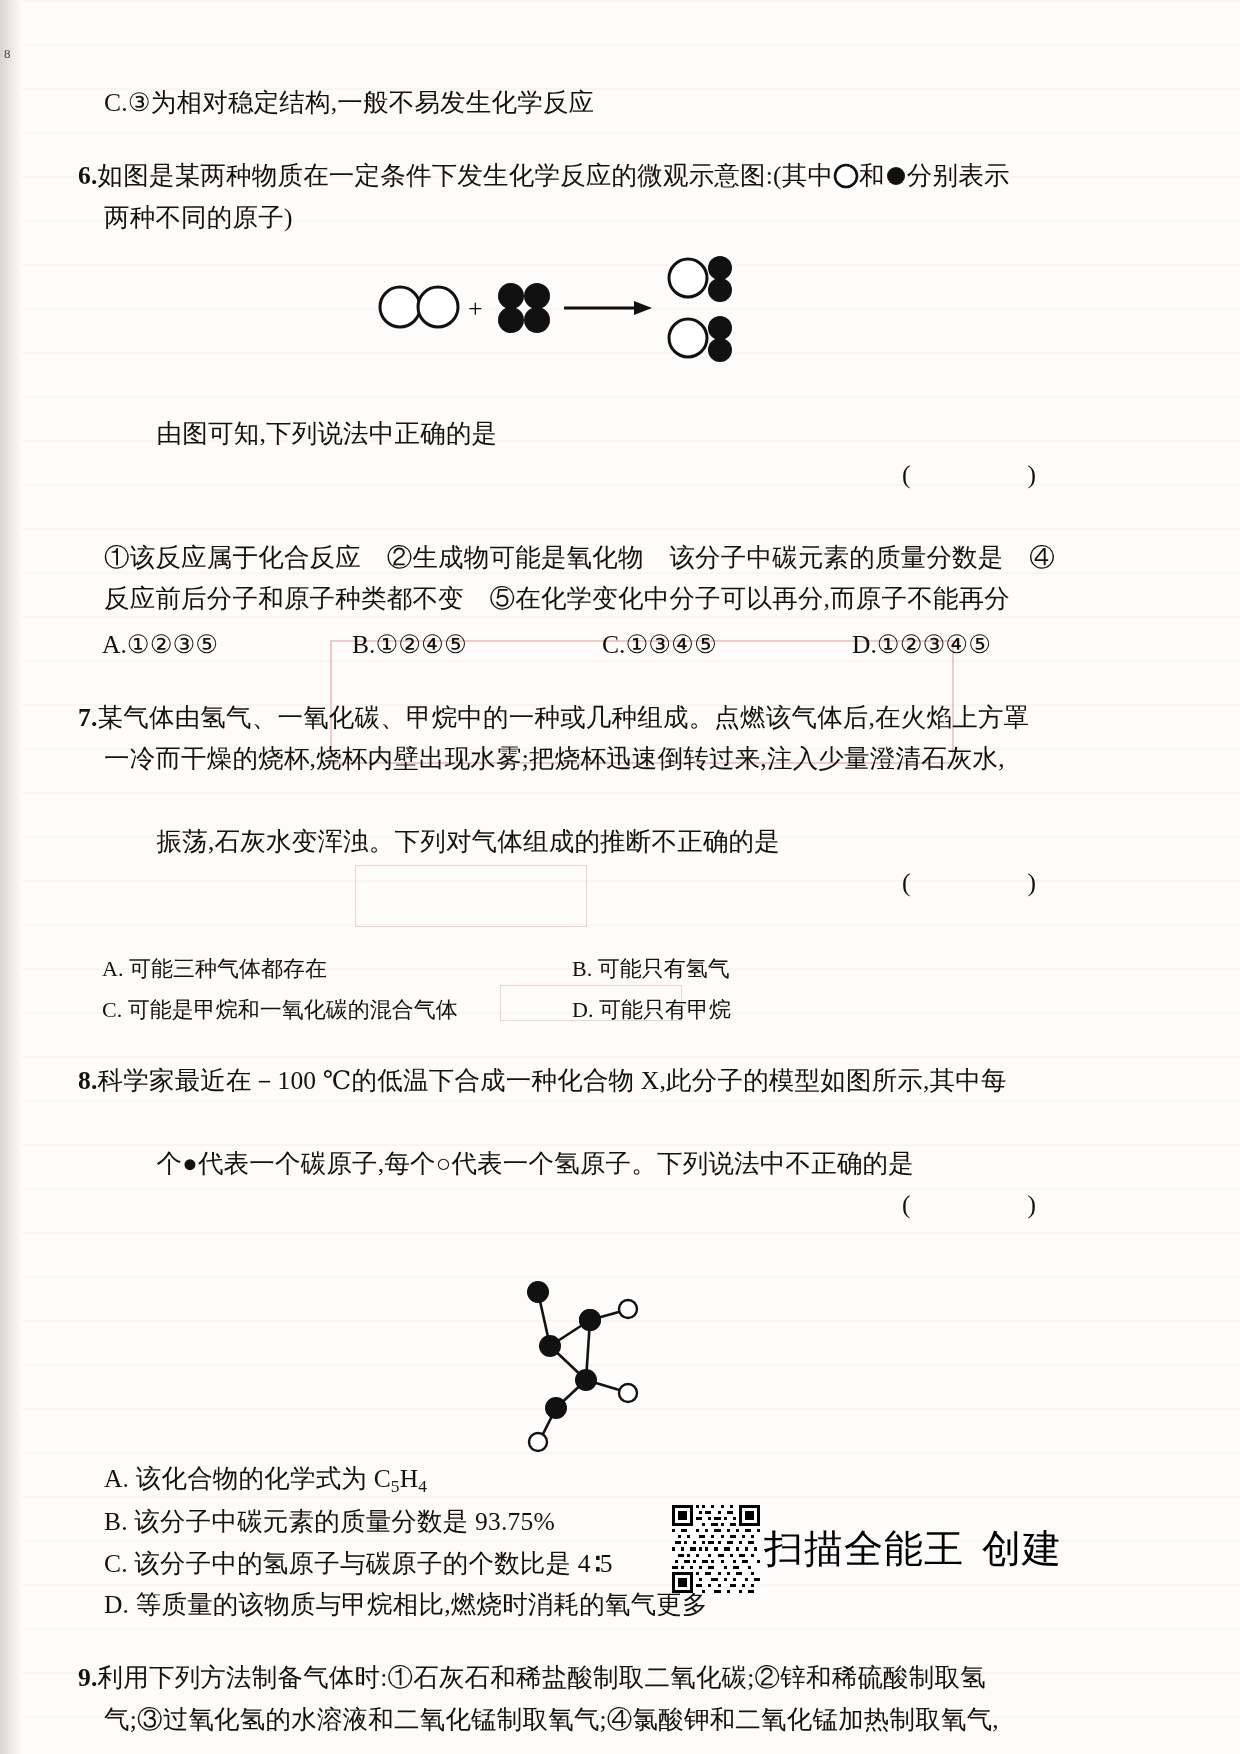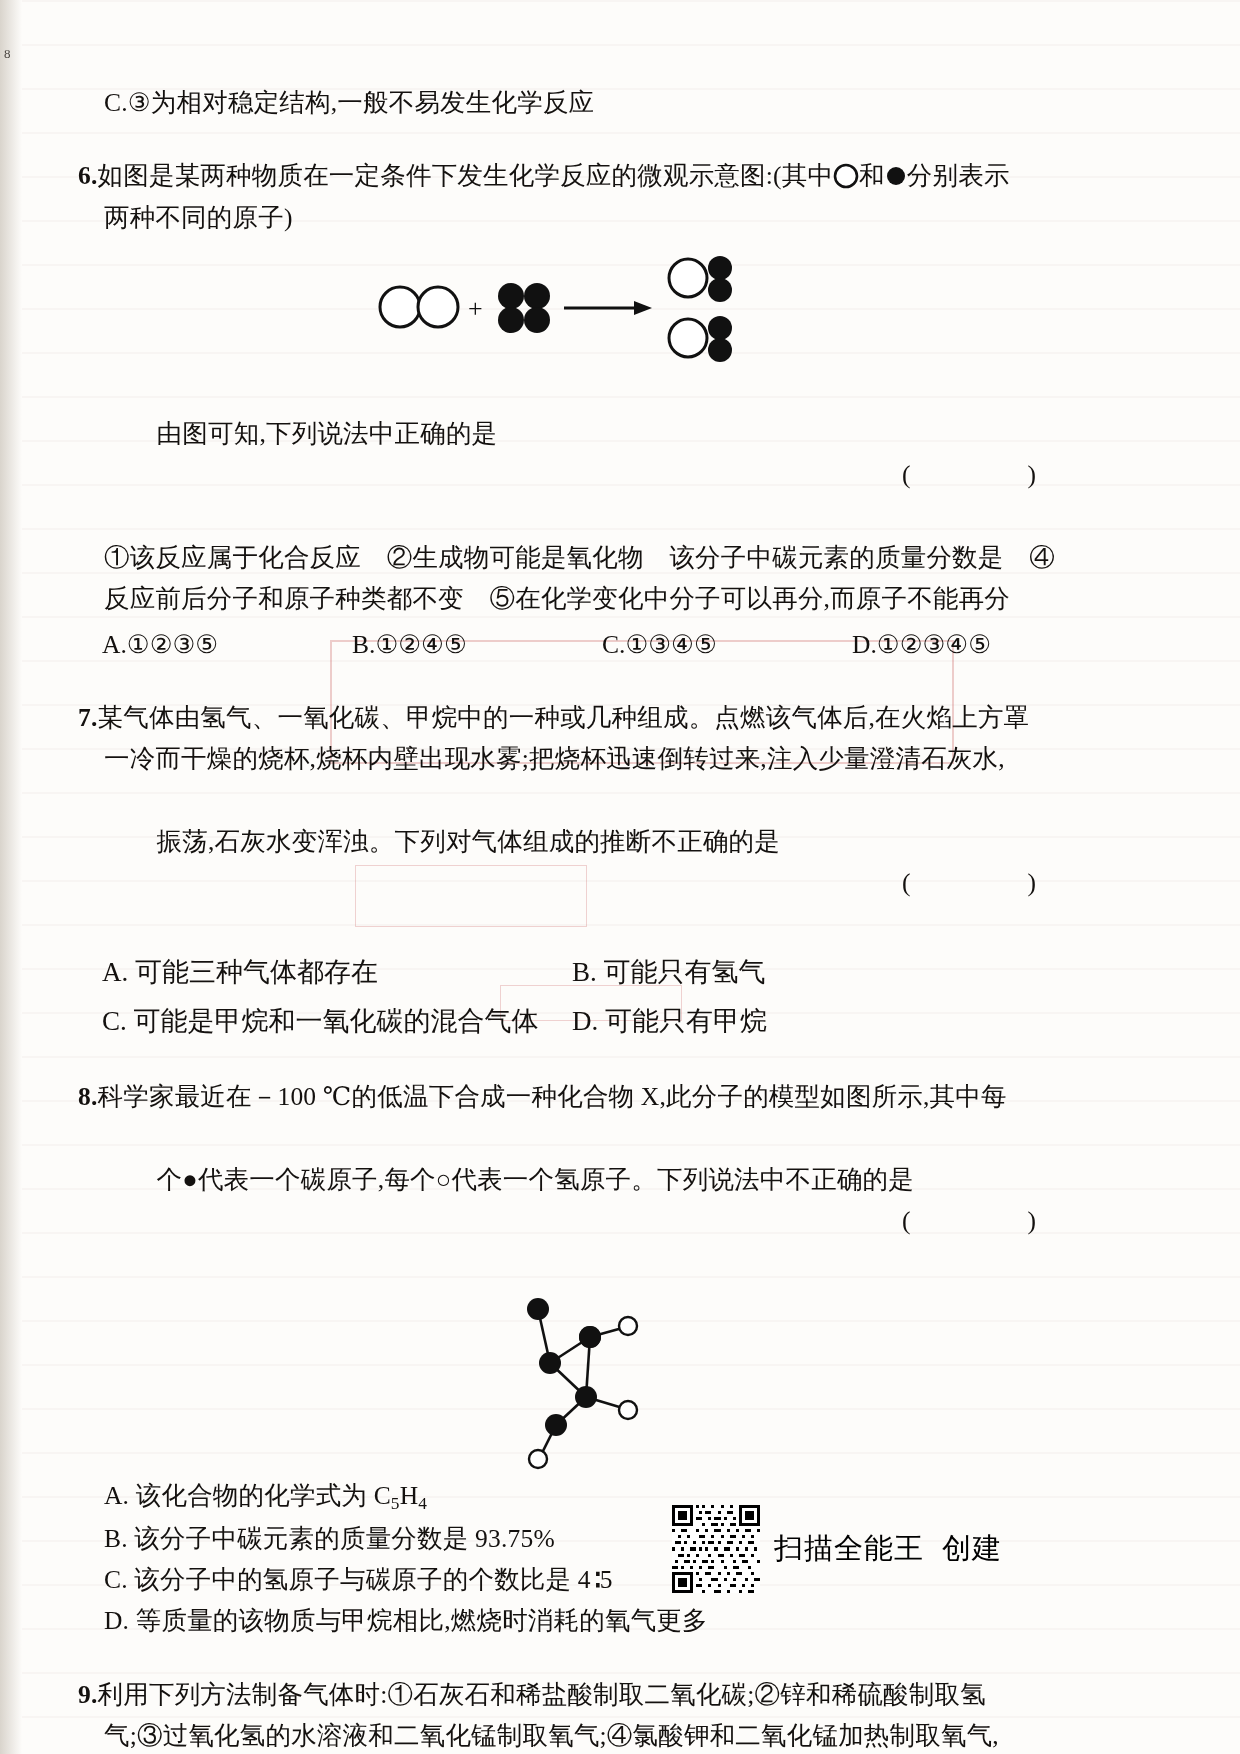--- a/index.html
+++ b/index.html
@@ -94,21 +94,21 @@
     padding-left: 24px;
   }
   .opt-row > div { }
   .w-a { width: 250px; }
   .w-b { width: 250px; }
   .w-c { width: 250px; }
   .w-d { width: 220px; }
 
   .two-col {
     display: flex;
-    font-size: 27px;
+    font-size: 22px;
     line-height: 1.62;
     margin-top: 6px;
     padding-left: 24px;
   }
   .two-col .left { width: 470px; }
 
   .brackets {
     position: absolute;
     right: 20px;
     font-size: 25.5px;
@@ -139,22 +139,22 @@
     top: 1505px;
     display: flex;
     align-items: center;
   }
   .qr {
     width: 88px;
     height: 88px;
     background-color: #fff;
   }
   .stamp-text {
-    margin-left: 14px;
-    font-size: 29px;
+    margin-left: 4px;
+    font-size: 39px;
     font-family: "Liberation Sans", sans-serif;
     color: #000;
     letter-spacing: 1px;
   }
   .stamp-text .sep { display: inline-block; width: 18px; }
 </style>
 </head>
 <body>
 
 <div class="page">

